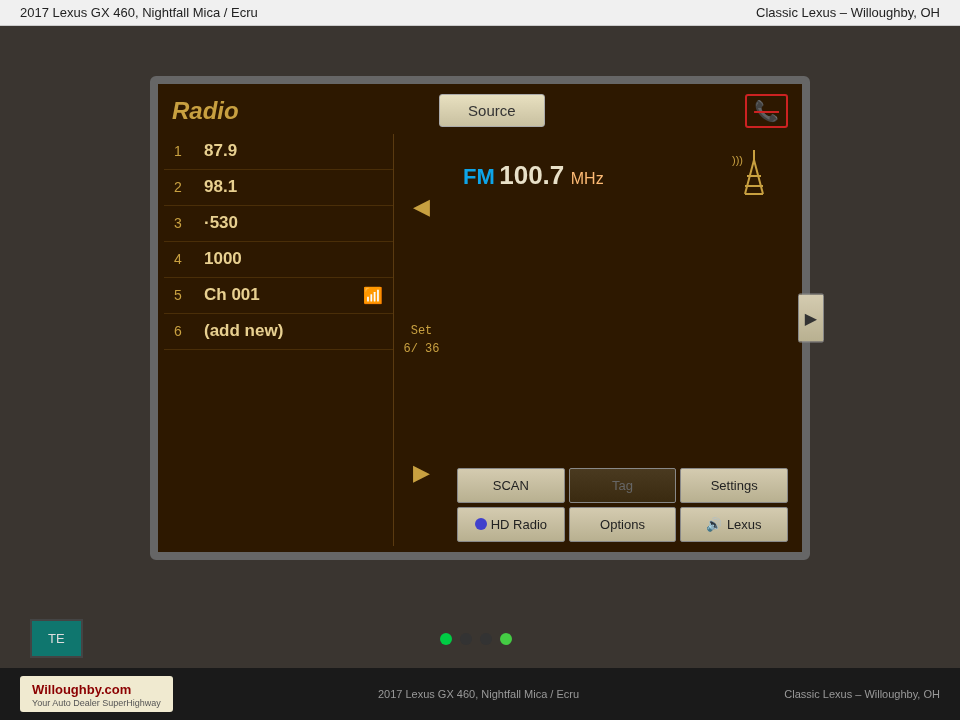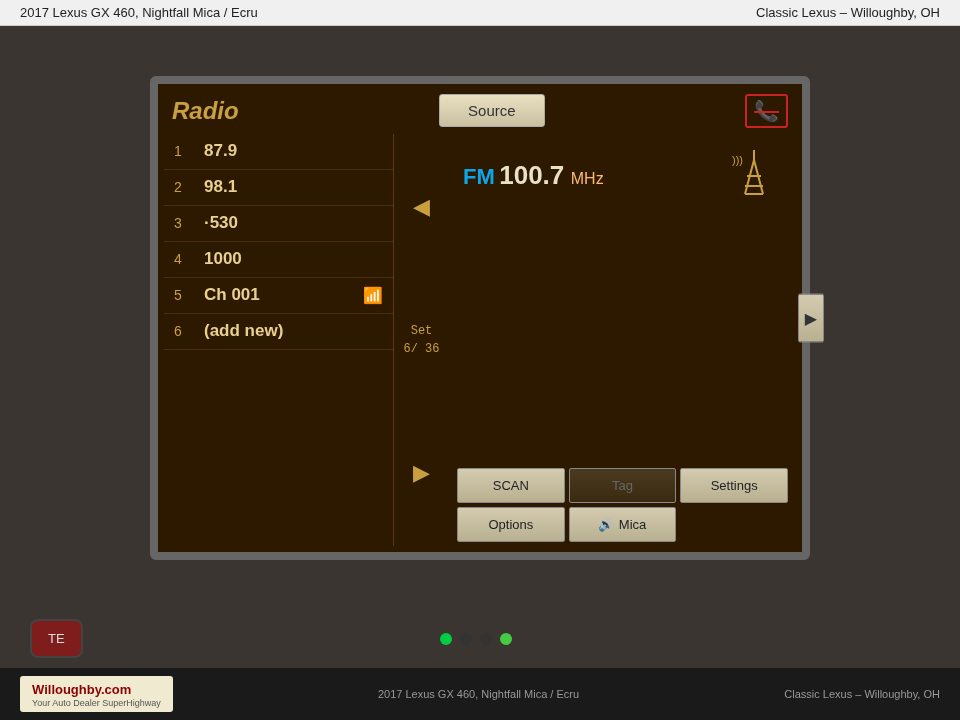--- a/index.html
+++ b/index.html
@@ -273,25 +273,25 @@
     
     .car-panel {
       background: #3a3530;
       padding: 10px 30px;
       display: flex;
       align-items: center;
       justify-content: space-between;
     }
 
     .te-btn {
-      background: #7f1d1d;
+      background: #0f766e;
       color: #ddd;
       border: 2px solid #444;
       padding: 10px 16px;
-      border-radius: 8px;
+      border-radius: 0;
       font-size: 13px;
       cursor: pointer;
     }
 
     .led-row {
       display: flex;
       gap: 8px;
     }
 
     .led {
@@ -385,24 +385,28 @@
                   <line x1="18" y1="48" x2="36" y2="48" stroke="#c8a040" stroke-width="2"></line>
                   <line x1="27" y1="4" x2="27" y2="14" stroke="#c8a040" stroke-width="2"></line>
                 </svg>
               </div>
             </div>
 
             <div class="btns-grid">
               <button class="g-btn">SCAN</button>
               <button class="g-btn disabled">Tag</button>
               <button class="g-btn">Settings</button>
+              <button class="g-btn">
+                <span class="hd-dot"></span>
+                <span>HD Radio</span>
+              </button>
               <button class="g-btn">Options</button>
               <button class="g-btn">
                 <span>🔊</span>
-                <span>Mica</span>
+                <span>Lexus</span>
               </button>
             </div>
 
           </div>
 
         </div>
 
       </div>
 
       <div class="scroll-btn">▶</div>

